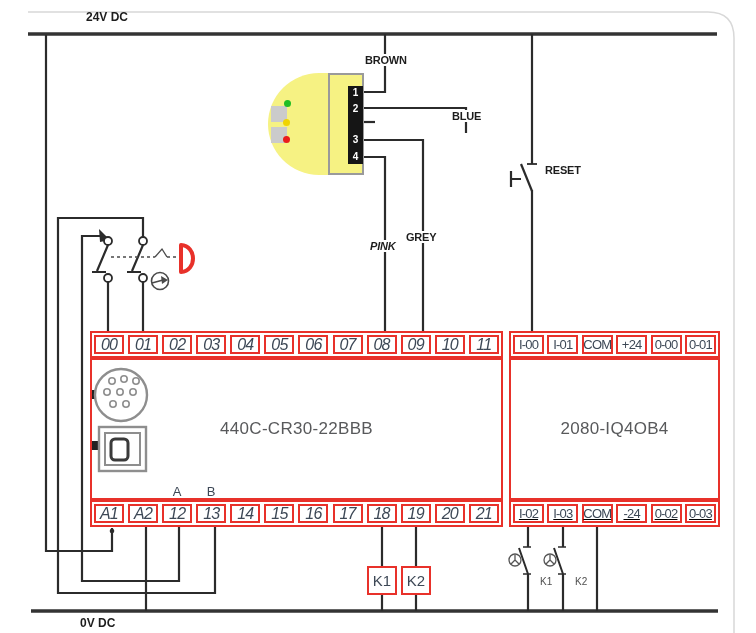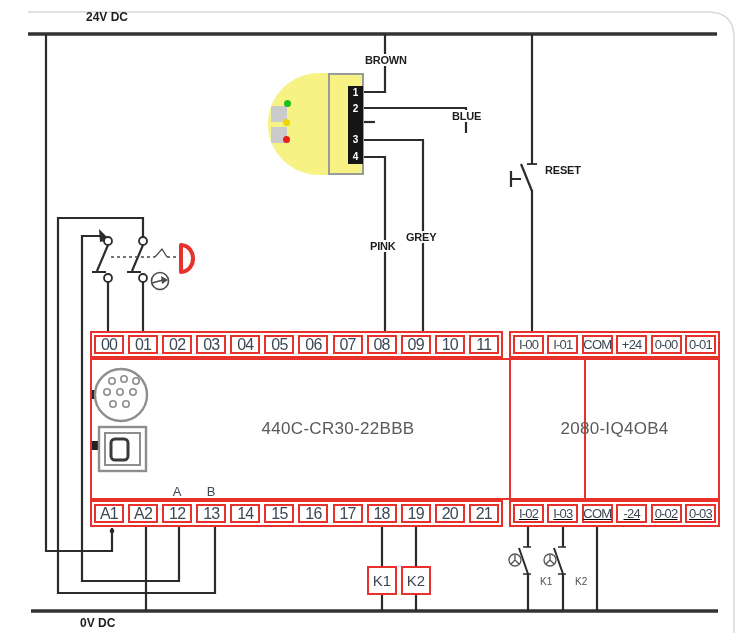--- a/index.html
+++ b/index.html
@@ -6,21 +6,21 @@
   html,body{margin:0;padding:0;background:#fff;}
   #canvas{position:relative;width:756px;height:633px;background:#fff;overflow:hidden;
           font-family:"Liberation Sans",sans-serif;}
   #wiresvg{position:absolute;left:0;top:0;z-index:1;}
   
   .strip{position:absolute;display:flex;justify-content:space-between;align-items:center;
          box-sizing:border-box;border:2px solid var(--red);padding:2px;z-index:2;background:transparent;}
   .cell{box-sizing:border-box;height:19px;border:2px solid var(--red);background:#fff;
         display:flex;align-items:center;justify-content:center;color:var(--slate);
         font-size:16px;letter-spacing:-0.8px;line-height:15px;}
-  .c30{width:30px;}
+  .c30{width:30px;font-style:italic;}
   .c20{width:31px;font-size:13px;letter-spacing:-0.8px;}
   .devbody{position:absolute;box-sizing:border-box;border:2px solid var(--red);z-index:2;
            display:flex;align-items:center;justify-content:center;background:transparent;}
   .devname{color:var(--gray);font-size:17px;letter-spacing:0.3px;}
   .kbox{position:absolute;width:30px;height:29px;box-sizing:border-box;border:2px solid var(--red);
         background:#fff;display:flex;align-items:center;justify-content:center;
         font-size:15px;color:var(--slate);z-index:2;}
   
   .wlabel{position:absolute;z-index:3;font-weight:700;font-size:11px;color:#1d1d1d;
           letter-spacing:-0.2px;white-space:nowrap;}
@@ -152,39 +152,39 @@
   <div class="led" style="left:283px;top:136px;background:#ea1c1c;"></div>
   <div class="sensor-strip"></div>
   <div class="pinnum" style="top:87px;">1</div>
   <div class="pinnum" style="top:103px;">2</div>
   <div class="pinnum" style="top:134px;">3</div>
   <div class="pinnum" style="top:151px;">4</div>
 
   <div class="wlabel onwire" style="left:363px;top:54px;">BROWN</div>
   <div class="wlabel onwire" style="left:450px;top:110px;">BLUE</div>
   <div class="wlabel onwire" style="left:404px;top:231px;">GREY</div>
-  <div class="wlabel onwire" style="left:368px;top:240px;">PINK</div>
+  <div class="wlabel onwire" style="left:368px;top:240px;font-style:italic;">PINK</div>
   <div class="wlabel" style="left:545px;top:164px;">RESET</div>
 
   <div class="strip" style="left:90px;top:331px;width:413px;height:27px;">
     <div class="cell c30">00</div>
     <div class="cell c30">01</div>
     <div class="cell c30">02</div>
     <div class="cell c30">03</div>
     <div class="cell c30">04</div>
     <div class="cell c30">05</div>
     <div class="cell c30">06</div>
     <div class="cell c30">07</div>
     <div class="cell c30">08</div>
     <div class="cell c30">09</div>
     <div class="cell c30">10</div>
     <div class="cell c30">11</div>
   </div>
 
-  <div class="devbody" style="left:90px;top:358px;width:496px;height:142px;">
+  <div class="devbody" style="left:90px;top:358px;width:413px;height:142px;">
     <div class="devname">440C-CR30-22BBB</div>
   </div>
 
   <div class="ablabel" style="left:170px;top:484px;">A</div>
   <div class="ablabel" style="left:204px;top:484px;">B</div>
 
   <div class="strip" style="left:90px;top:500px;width:413px;height:27px;">
     <div class="cell c30">A1</div>
     <div class="cell c30">A2</div>
     <div class="cell c30">12</div>

